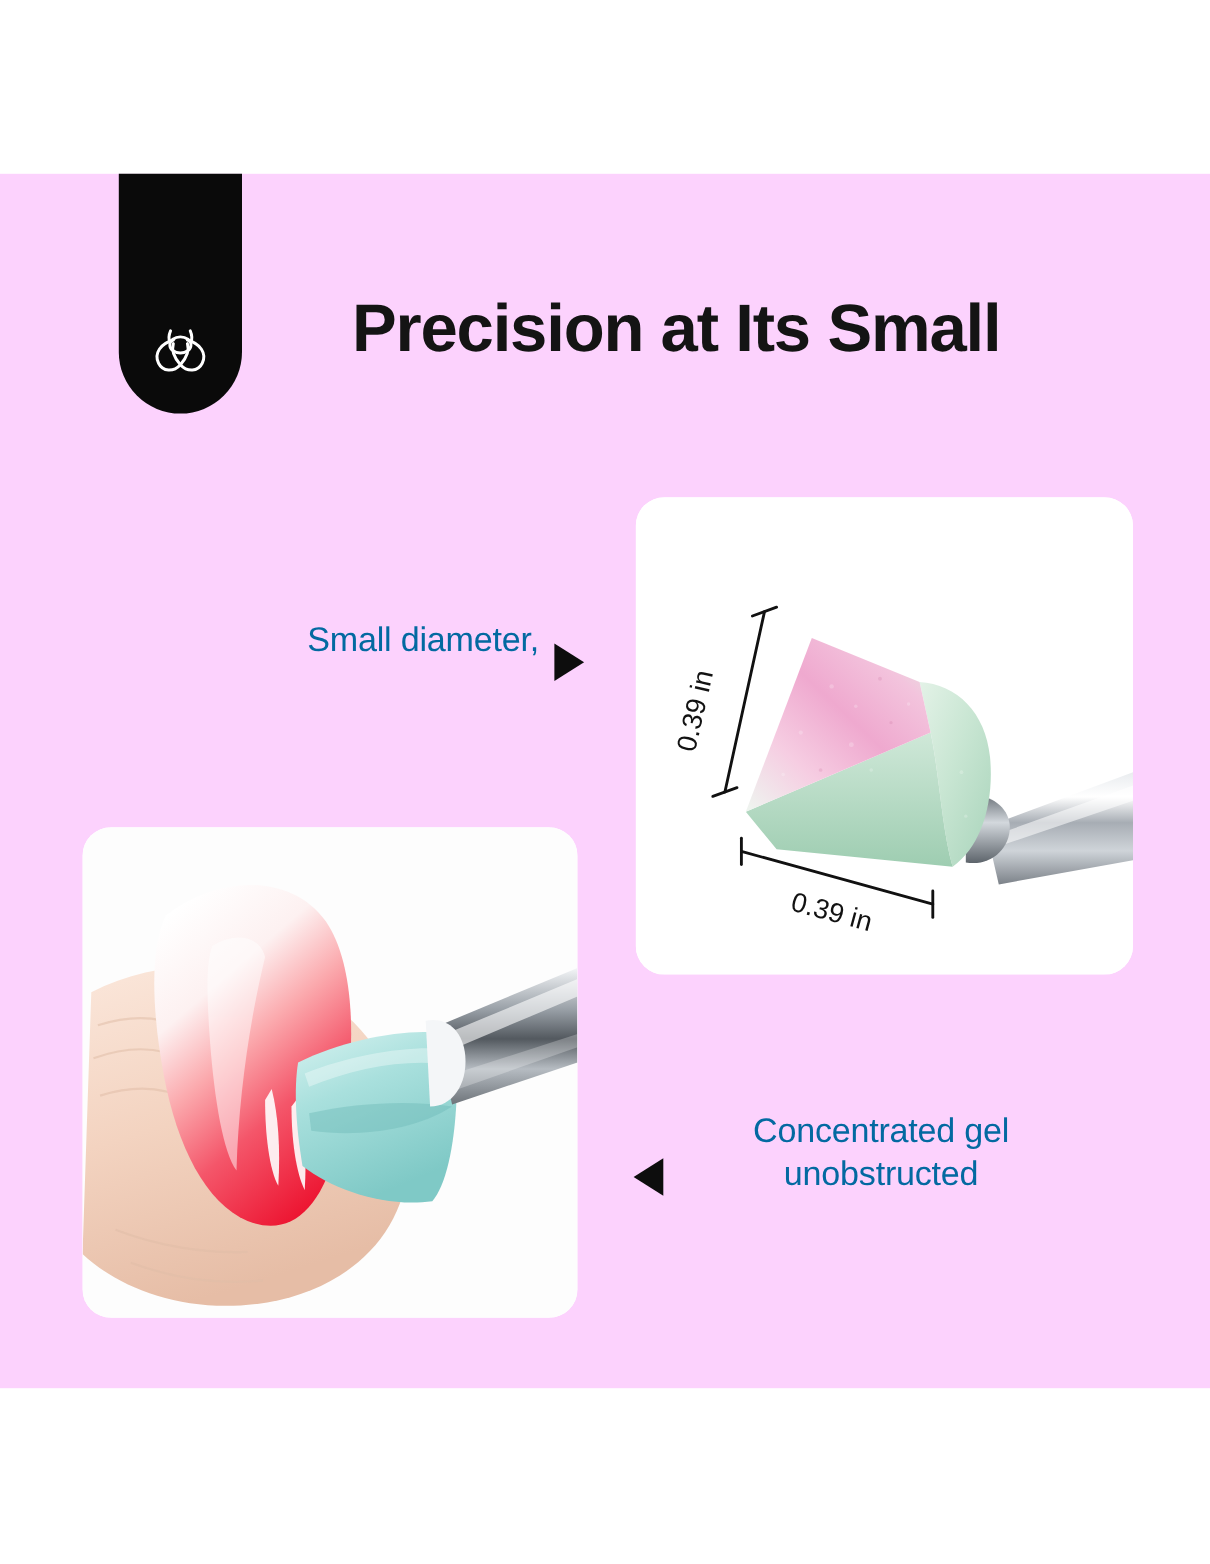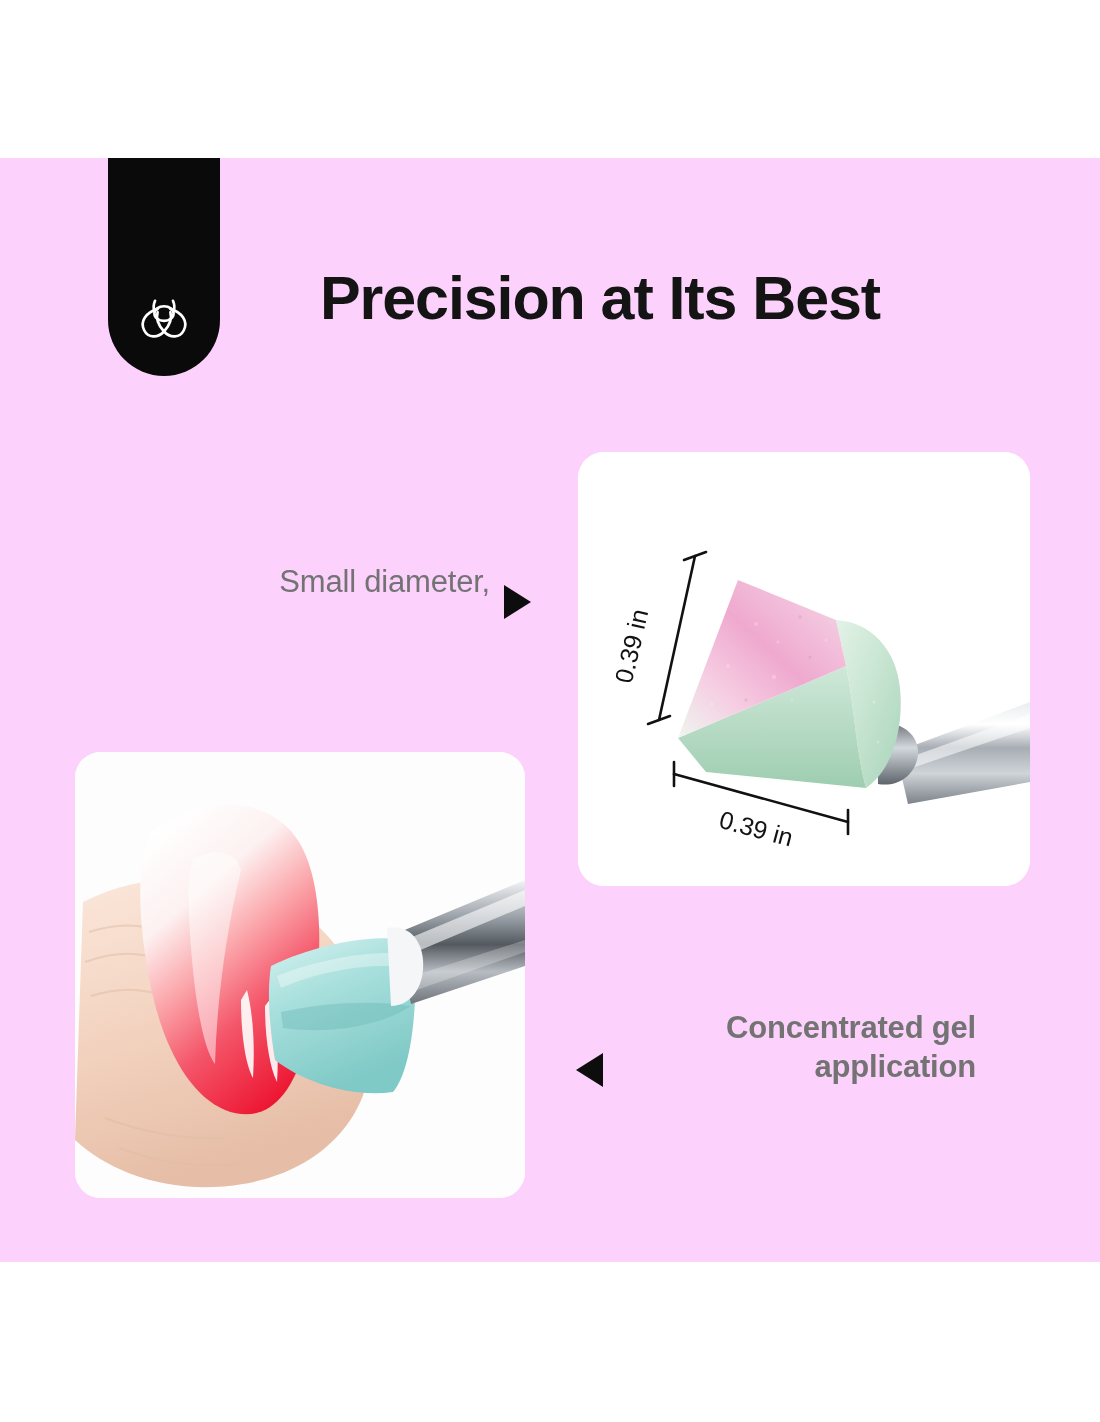--- a/index.html
+++ b/index.html
@@ -59,36 +59,35 @@
     width:452px; height:434px;
   }
   #card-application {
     left:75px; top:594px;
     width:450px; height:446px;
   }
 
   
   .caption {
     position:absolute;
-    color:#737373;
+    color:#0369a1;
     font-size:31px;
     line-height:1.26;
     font-weight:400;
     letter-spacing:-0.2px;
   }
   #caption-top {
     left:120px; top:404px;
     width:370px;
     text-align:right;
   }
   #caption-bottom {
     left:626px; top:850px;
     width:350px;
-    text-align:right;
-    font-weight:bold;
+    text-align:center;
   }
 
   .tri {
     position:absolute;
     width:0; height:0;
   }
   #tri-right {
     left:504px; top:427px;
     border-top:17px solid transparent;
     border-bottom:17px solid transparent;
@@ -124,21 +123,21 @@
 
         <ellipse cx="50" cy="40" rx="15" ry="11.5"></ellipse>
 
         <path d="M40 33 C22 38 12 52 19 66 C25 78 40 79 50 68 C58 59 63 48 60 38"></path>
 
         <path d="M60 33 C78 38 88 52 81 66 C75 78 60 79 50 68 C42 59 37 48 40 38"></path>
       </g>
     </svg>
   </div>
 
-  <h1 id="headline">Precision at Its Best</h1>
+  <h1 id="headline">Precision at Its Small</h1>
 
   <div id="card-dimensions" class="photo-card">
     <svg class="photo-svg" viewBox="0 0 452 434">
       <defs>
         <linearGradient id="gelGrad" x1="0" y1="1" x2="1" y2="0">
           <stop offset="0%" stop-color="#eef6f0"></stop>
           <stop offset="28%" stop-color="#f6cde2"></stop>
           <stop offset="55%" stop-color="#efa9cf"></stop>
           <stop offset="80%" stop-color="#f3c4dd"></stop>
           <stop offset="100%" stop-color="#dff0e2"></stop>
@@ -277,17 +276,17 @@
     </svg>
   </div>
 
   <div id="caption-top" class="caption">
     <div>Small diameter,</div>
   </div>
   <div id="tri-right" class="tri"></div>
 
   <div id="caption-bottom" class="caption">
     <div>Concentrated gel</div>
-    <div>application</div>
+    <div>unobstructed</div>
   </div>
   <div id="tri-left" class="tri"></div>
 
 </div>
 
 </body></html>

